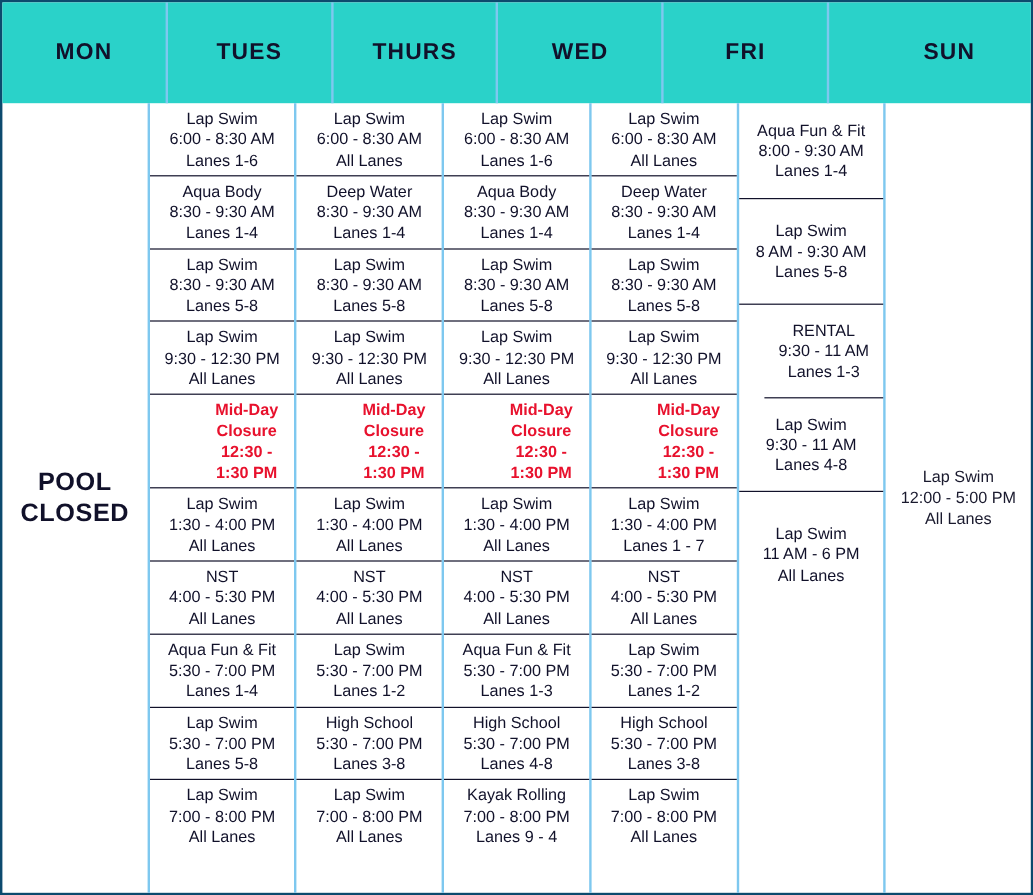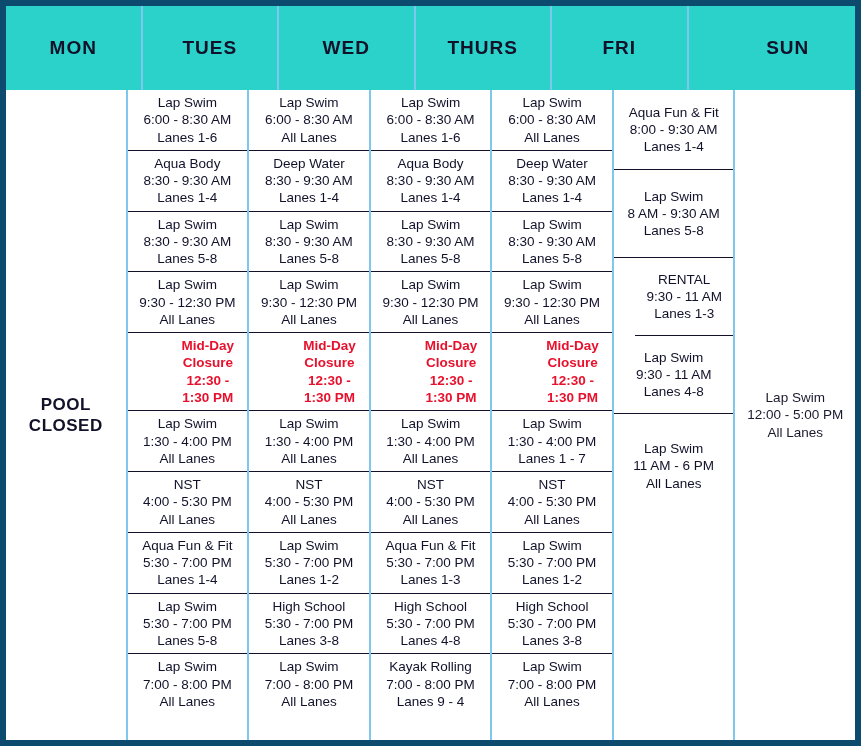--- a/index.html
+++ b/index.html
@@ -11,21 +11,21 @@
     width: 861px;
     height: 746px;
     font-family: "Liberation Sans", sans-serif;
     color: #1a1a2e;
     overflow: hidden;
   }
   .schedule {
     width: 861px;
     height: 746px;
     box-sizing: border-box;
-    border: 6px solid #0c4a6e;
+    border: 2px solid #0c4a6e;
     display: flex;
     flex-direction: column;
   }
   .header-row {
     display: flex;
     height: 84px;
     flex: 0 0 84px;
     background: #2ad2c9;
   }
   .header-cell {
@@ -57,21 +57,21 @@
   }
   .day-col:last-child { border-right: none; }
 
   
   .closed-col {
     align-items: center;
     justify-content: center;
   }
   .closed-text {
     text-align: center;
-    font-size: 17px;
+    font-size: 21px;
     font-weight: bold;
     line-height: 1.25;
     letter-spacing: 0.5px;
     color: #11112a;
   }
 
   .slot {
     box-sizing: border-box;
     border-bottom: 1.5px solid #11112a;
     display: flex;
@@ -107,22 +107,22 @@
   .line { display: block; }
 </style>
 </head>
 <body>
 
 <div class="schedule">
 
   <div class="header-row">
     <div class="header-cell">MON</div>
     <div class="header-cell">TUES</div>
+    <div class="header-cell">THURS</div>
     <div class="header-cell">WED</div>
-    <div class="header-cell">THURS</div>
     <div class="header-cell">FRI</div>
     <div class="header-cell">SUN</div>
   </div>
 
   <div class="body-row">
 
     <div class="day-col closed-col">
       <div class="closed-text">
         <span class="line">POOL</span>
         <span class="line">CLOSED</span>

